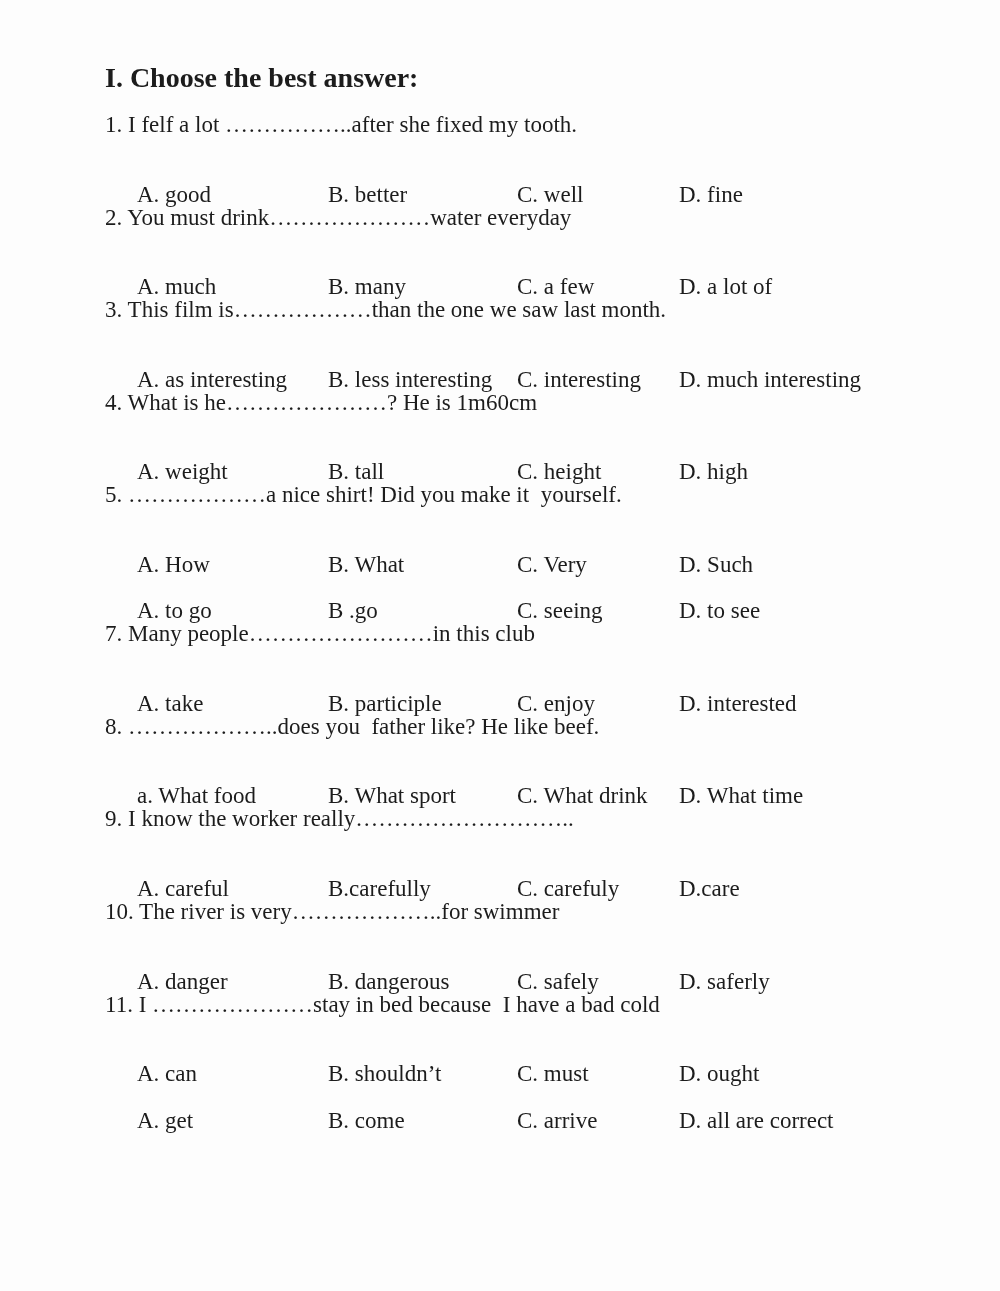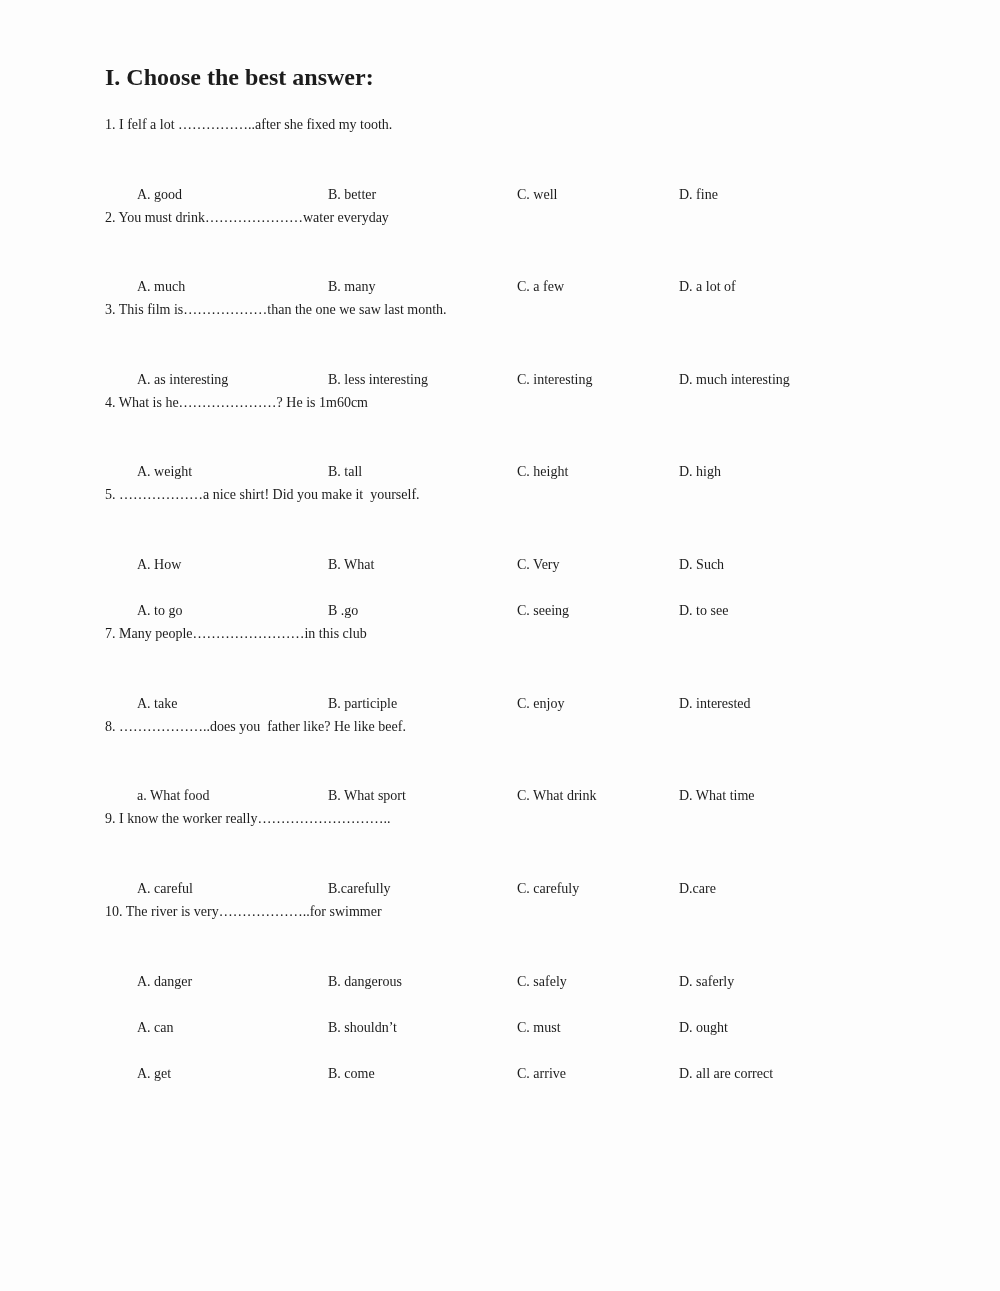--- a/index.html
+++ b/index.html
@@ -13,26 +13,26 @@
     height: 1291px;
     background: #fdfdfd;
     color: #1c1c1c;
     font-family: "Liberation Serif", serif;
     overflow: hidden;
     box-sizing: border-box;
     padding: 66px 40px 0 105px;
   }
   .row {
     height: 46.3px;
-    font-size: 14px;
+    font-size: 23px;
     line-height: 23px;
     white-space: pre;
   }
   .heading {
-    font-size: 24px;
+    font-size: 28px;
     font-weight: bold;
     height: 47px;
   }
   .options-line {
     padding-left: 32px;
     display: flex;
     align-items: flex-end;
   }
   .opt {
     flex: 0 0 auto;
@@ -121,20 +121,21 @@
   </div>
 
   <div class="row question-line">10. The river is very………………..for swimmer</div>
   <div class="row options-line">
     <span class="opt optA">A. danger</span>
     <span class="opt optB">B. dangerous</span>
     <span class="opt optC">C. safely</span>
     <span class="opt optD">D. saferly</span>
   </div>
 
+  <div class="row question-line">11. I …………………stay in bed because  I have a bad cold</div>
   <div class="row options-line">
     <span class="opt optA">A. can</span>
     <span class="opt optB">B. shouldn’t</span>
     <span class="opt optC">C. must</span>
     <span class="opt optD">D. ought</span>
   </div>
 
   <div class="row options-line">
     <span class="opt optA">A. get</span>
     <span class="opt optB">B. come</span>

